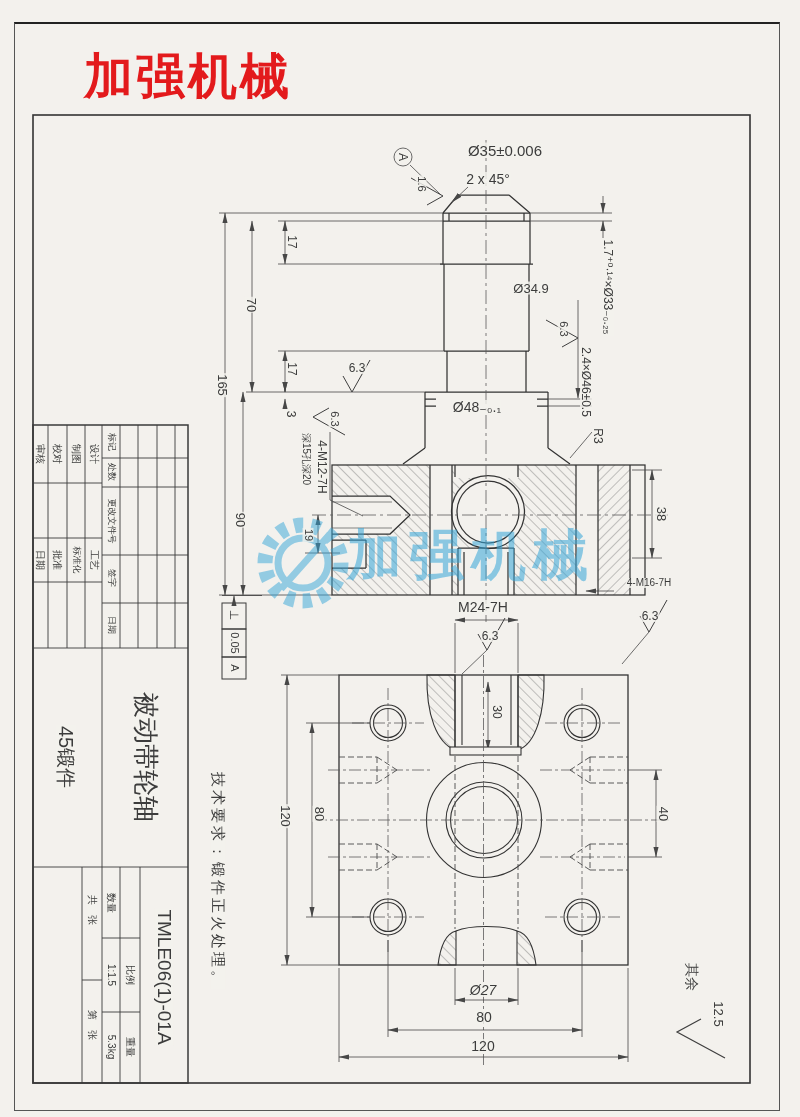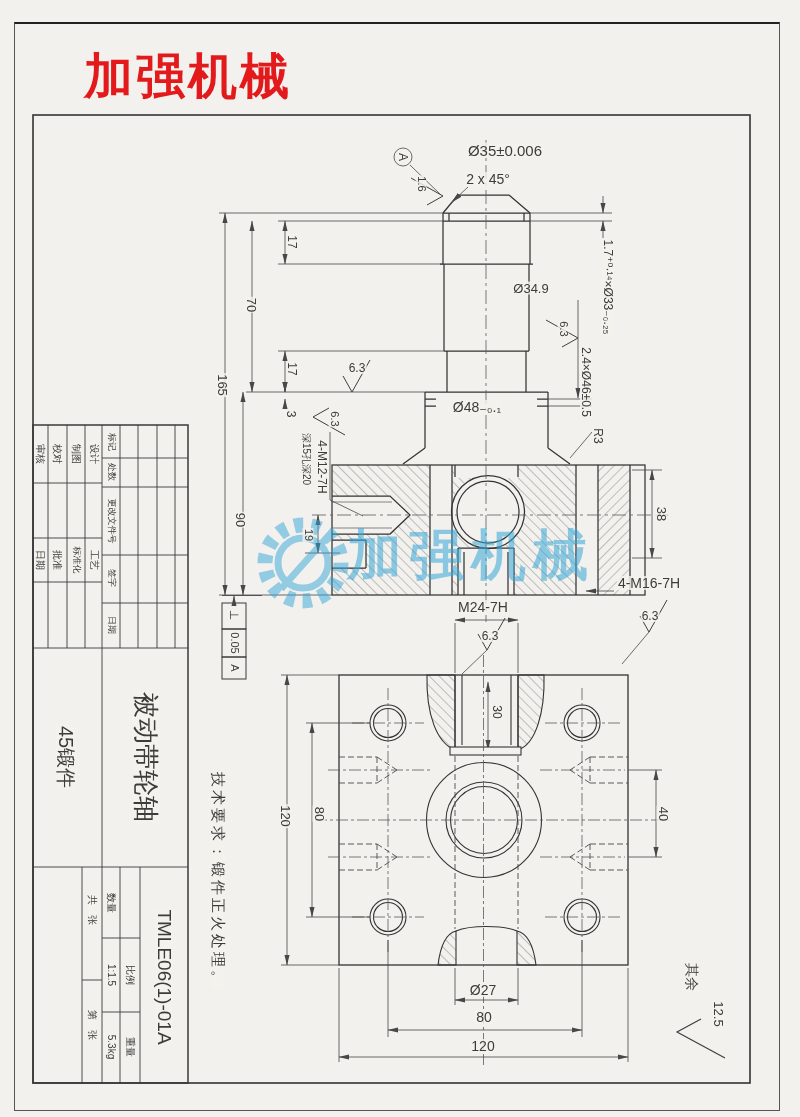--- a/index.html
+++ b/index.html
@@ -224,32 +224,32 @@
     <div class="ann" style="left: 292px; top: 369px; font-size: 12px; transform: translate(-50%, -50%) rotate(90deg);">17</div>
     <div class="ann" style="left: 291px; top: 414px; font-size: 12px; transform: translate(-50%, -50%) rotate(90deg);">3</div>
     <div class="ann" style="left: 240px; top: 520px; font-size: 13px; transform: translate(-50%, -50%) rotate(90deg);">90</div>
     <div class="ann" style="left: 322px; top: 467px; font-size: 12px; transform: translate(-50%, -50%) rotate(90deg);">4-M12-7H</div>
     <div class="ann" style="left: 306px; top: 459px; font-size: 10px; transform: translate(-50%, -50%) rotate(90deg);">深15孔深20</div>
     <div class="ann" style="left: 334px; top: 419px; font-size: 11px; transform: translate(-50%, -50%) rotate(90deg);">6.3</div>
     <div class="ann" style="left: 477px; top: 407px; font-size: 14px; transform: translate(-50%, -50%) rotate(0deg);">Ø48₋₀.₁</div>
     <div class="ann" style="left: 598px; top: 436px; font-size: 12px; transform: translate(-50%, -50%) rotate(90deg);">R3</div>
     <div class="ann" style="left: 661px; top: 514px; font-size: 13px; transform: translate(-50%, -50%) rotate(90deg);">38</div>
     <div class="ann" style="left: 308px; top: 535px; font-size: 11px; transform: translate(-50%, -50%) rotate(90deg);">19</div>
-    <div class="ann" style="left: 649px; top: 583px; font-size: 14px; transform: translate(-50%, -50%) rotate(0deg);">4-M16-7H</div>
+    <div class="ann" style="left: 649px; top: 583px; font-size: 10px; transform: translate(-50%, -50%) rotate(0deg);">4-M16-7H</div>
     <div class="ann" style="left: 650px; top: 616px; font-size: 12px; transform: translate(-50%, -50%) rotate(0deg);">6.3</div>
     <div class="ann" style="left: 483px; top: 607px; font-size: 14px; transform: translate(-50%, -50%) rotate(0deg);">M24-7H</div>
     <div class="ann" style="left: 490px; top: 636px; font-size: 12px; transform: translate(-50%, -50%) rotate(0deg);">6.3</div>
     <div class="ann" style="left: 234px; top: 615px; font-size: 12px; transform: translate(-50%, -50%) rotate(90deg);">⊥</div>
     <div class="ann" style="left: 234px; top: 643px; font-size: 11px; transform: translate(-50%, -50%) rotate(90deg);">0.05</div>
     <div class="ann" style="left: 234px; top: 668px; font-size: 11px; transform: translate(-50%, -50%) rotate(90deg);">A</div>
     <div class="ann" style="left: 497px; top: 712px; font-size: 12px; transform: translate(-50%, -50%) rotate(90deg);">30</div>
     <div class="ann" style="left: 285px; top: 816px; font-size: 13px; transform: translate(-50%, -50%) rotate(90deg);">120</div>
     <div class="ann" style="left: 319px; top: 814px; font-size: 13px; transform: translate(-50%, -50%) rotate(90deg);">80</div>
     <div class="ann" style="left: 663px; top: 814px; font-size: 13px; transform: translate(-50%, -50%) rotate(90deg);">40</div>
-    <div class="ann" style="left: 483px; top: 990px; font-size: 14px; transform: translate(-50%, -50%) rotate(0deg);">Ø27</div>
+    <div class="ann" style="left: 483px; top: 990px; font-size: 14px; transform: translate(-50%, -50%) rotate(0deg); font-style: italic;">Ø27</div>
     <div class="ann" style="left: 484px; top: 1017px; font-size: 14px; transform: translate(-50%, -50%) rotate(0deg);">80</div>
     <div class="ann" style="left: 483px; top: 1046px; font-size: 14px; transform: translate(-50%, -50%) rotate(0deg);">120</div>
     <div class="ann" style="left: 692px; top: 977px; font-size: 14px; transform: translate(-50%, -50%) rotate(90deg);">其余</div>
     <div class="ann" style="left: 718px; top: 1014px; font-size: 13px; transform: translate(-50%, -50%) rotate(90deg);">12.5</div>
     <div class="ann" style="left: 218px; top: 880px; font-size: 15px; letter-spacing: 3px; transform: translate(-50%, -50%) rotate(90deg);">技术要求：锻件正火处理。</div>
     <div class="ann" style="left: 40px; top: 454px; font-size: 10px; transform: translate(-50%, -50%) rotate(90deg);">审核</div>
     <div class="ann" style="left: 57px; top: 454px; font-size: 10px; transform: translate(-50%, -50%) rotate(90deg);">校对</div>
     <div class="ann" style="left: 76px; top: 454px; font-size: 10px; transform: translate(-50%, -50%) rotate(90deg);">制图</div>
     <div class="ann" style="left: 94px; top: 454px; font-size: 10px; transform: translate(-50%, -50%) rotate(90deg);">设计</div>
     <div class="ann" style="left: 40px; top: 560px; font-size: 10px; transform: translate(-50%, -50%) rotate(90deg);">日期</div>

